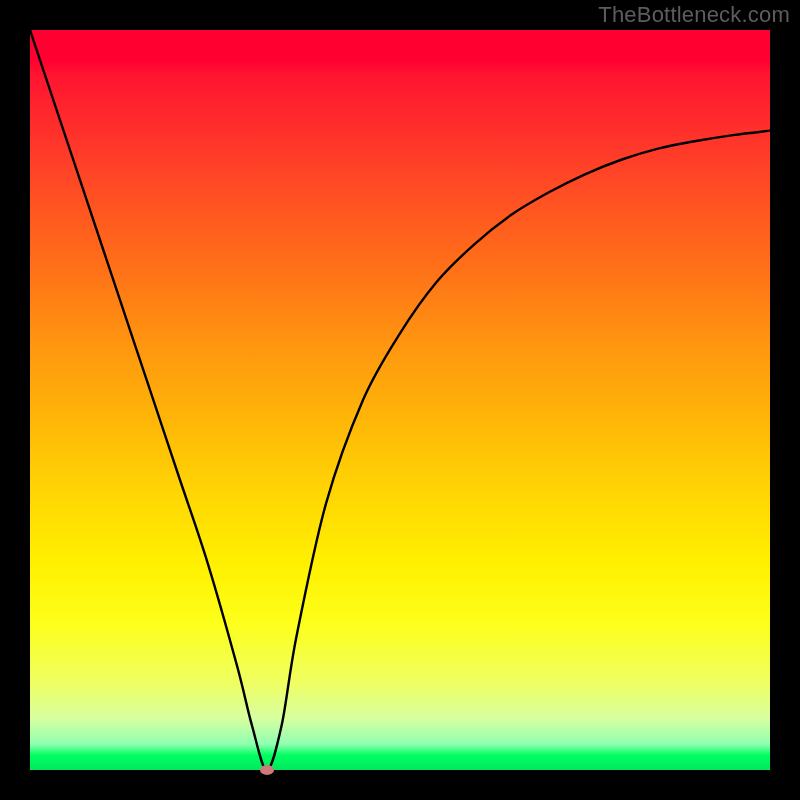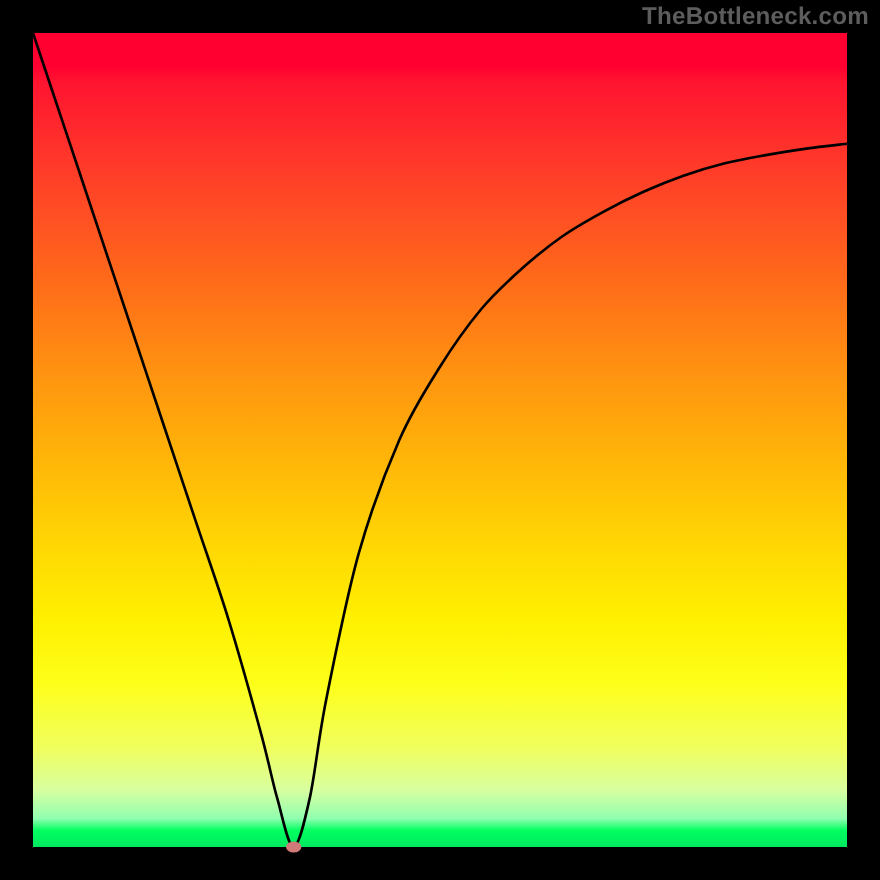--- a/index.html
+++ b/index.html
@@ -15,21 +15,21 @@
     position: relative;
     width: 800px;
     height: 800px;
   }
   .watermark {
     position: absolute;
     top: 2px;
     right: 10px;
     color: #5d5d5d;
     font-size: 22px;
-    font-weight: 700;
+    font-weight: 400;
     letter-spacing: 0.2px;
     z-index: 20;
   }
   .plot-frame {
     position: absolute;
     left: 30px;
     top: 30px;
     width: 740px;
     height: 740px;
     background: #000;

